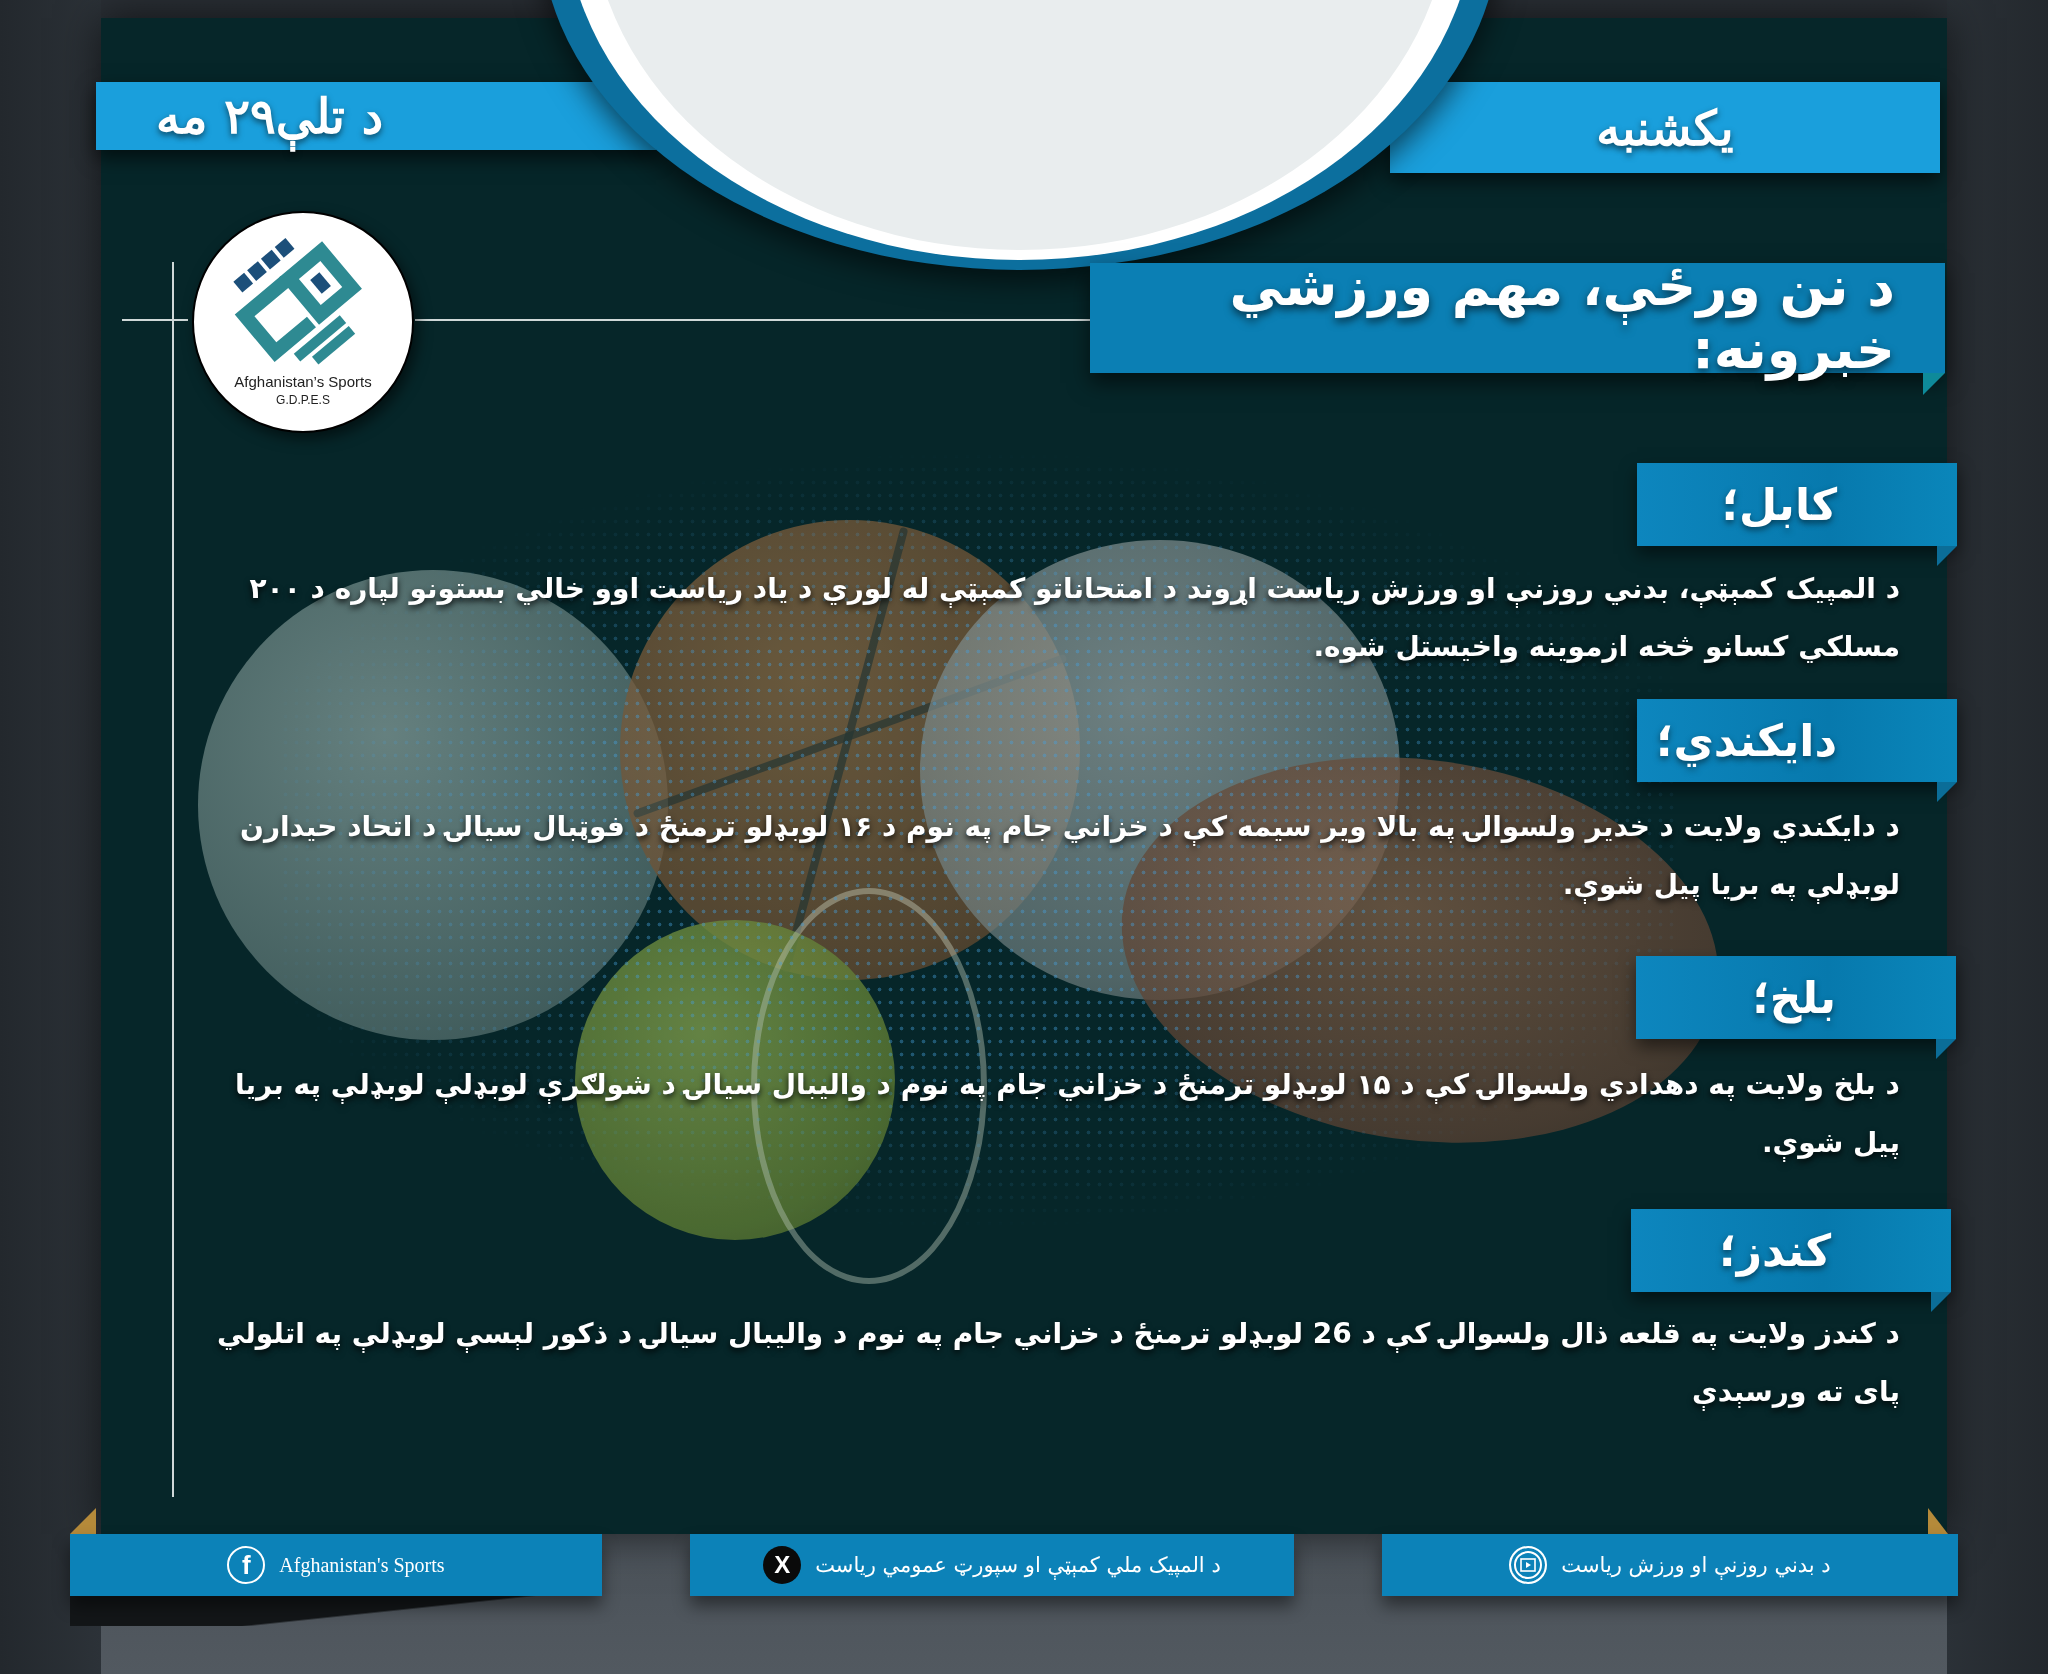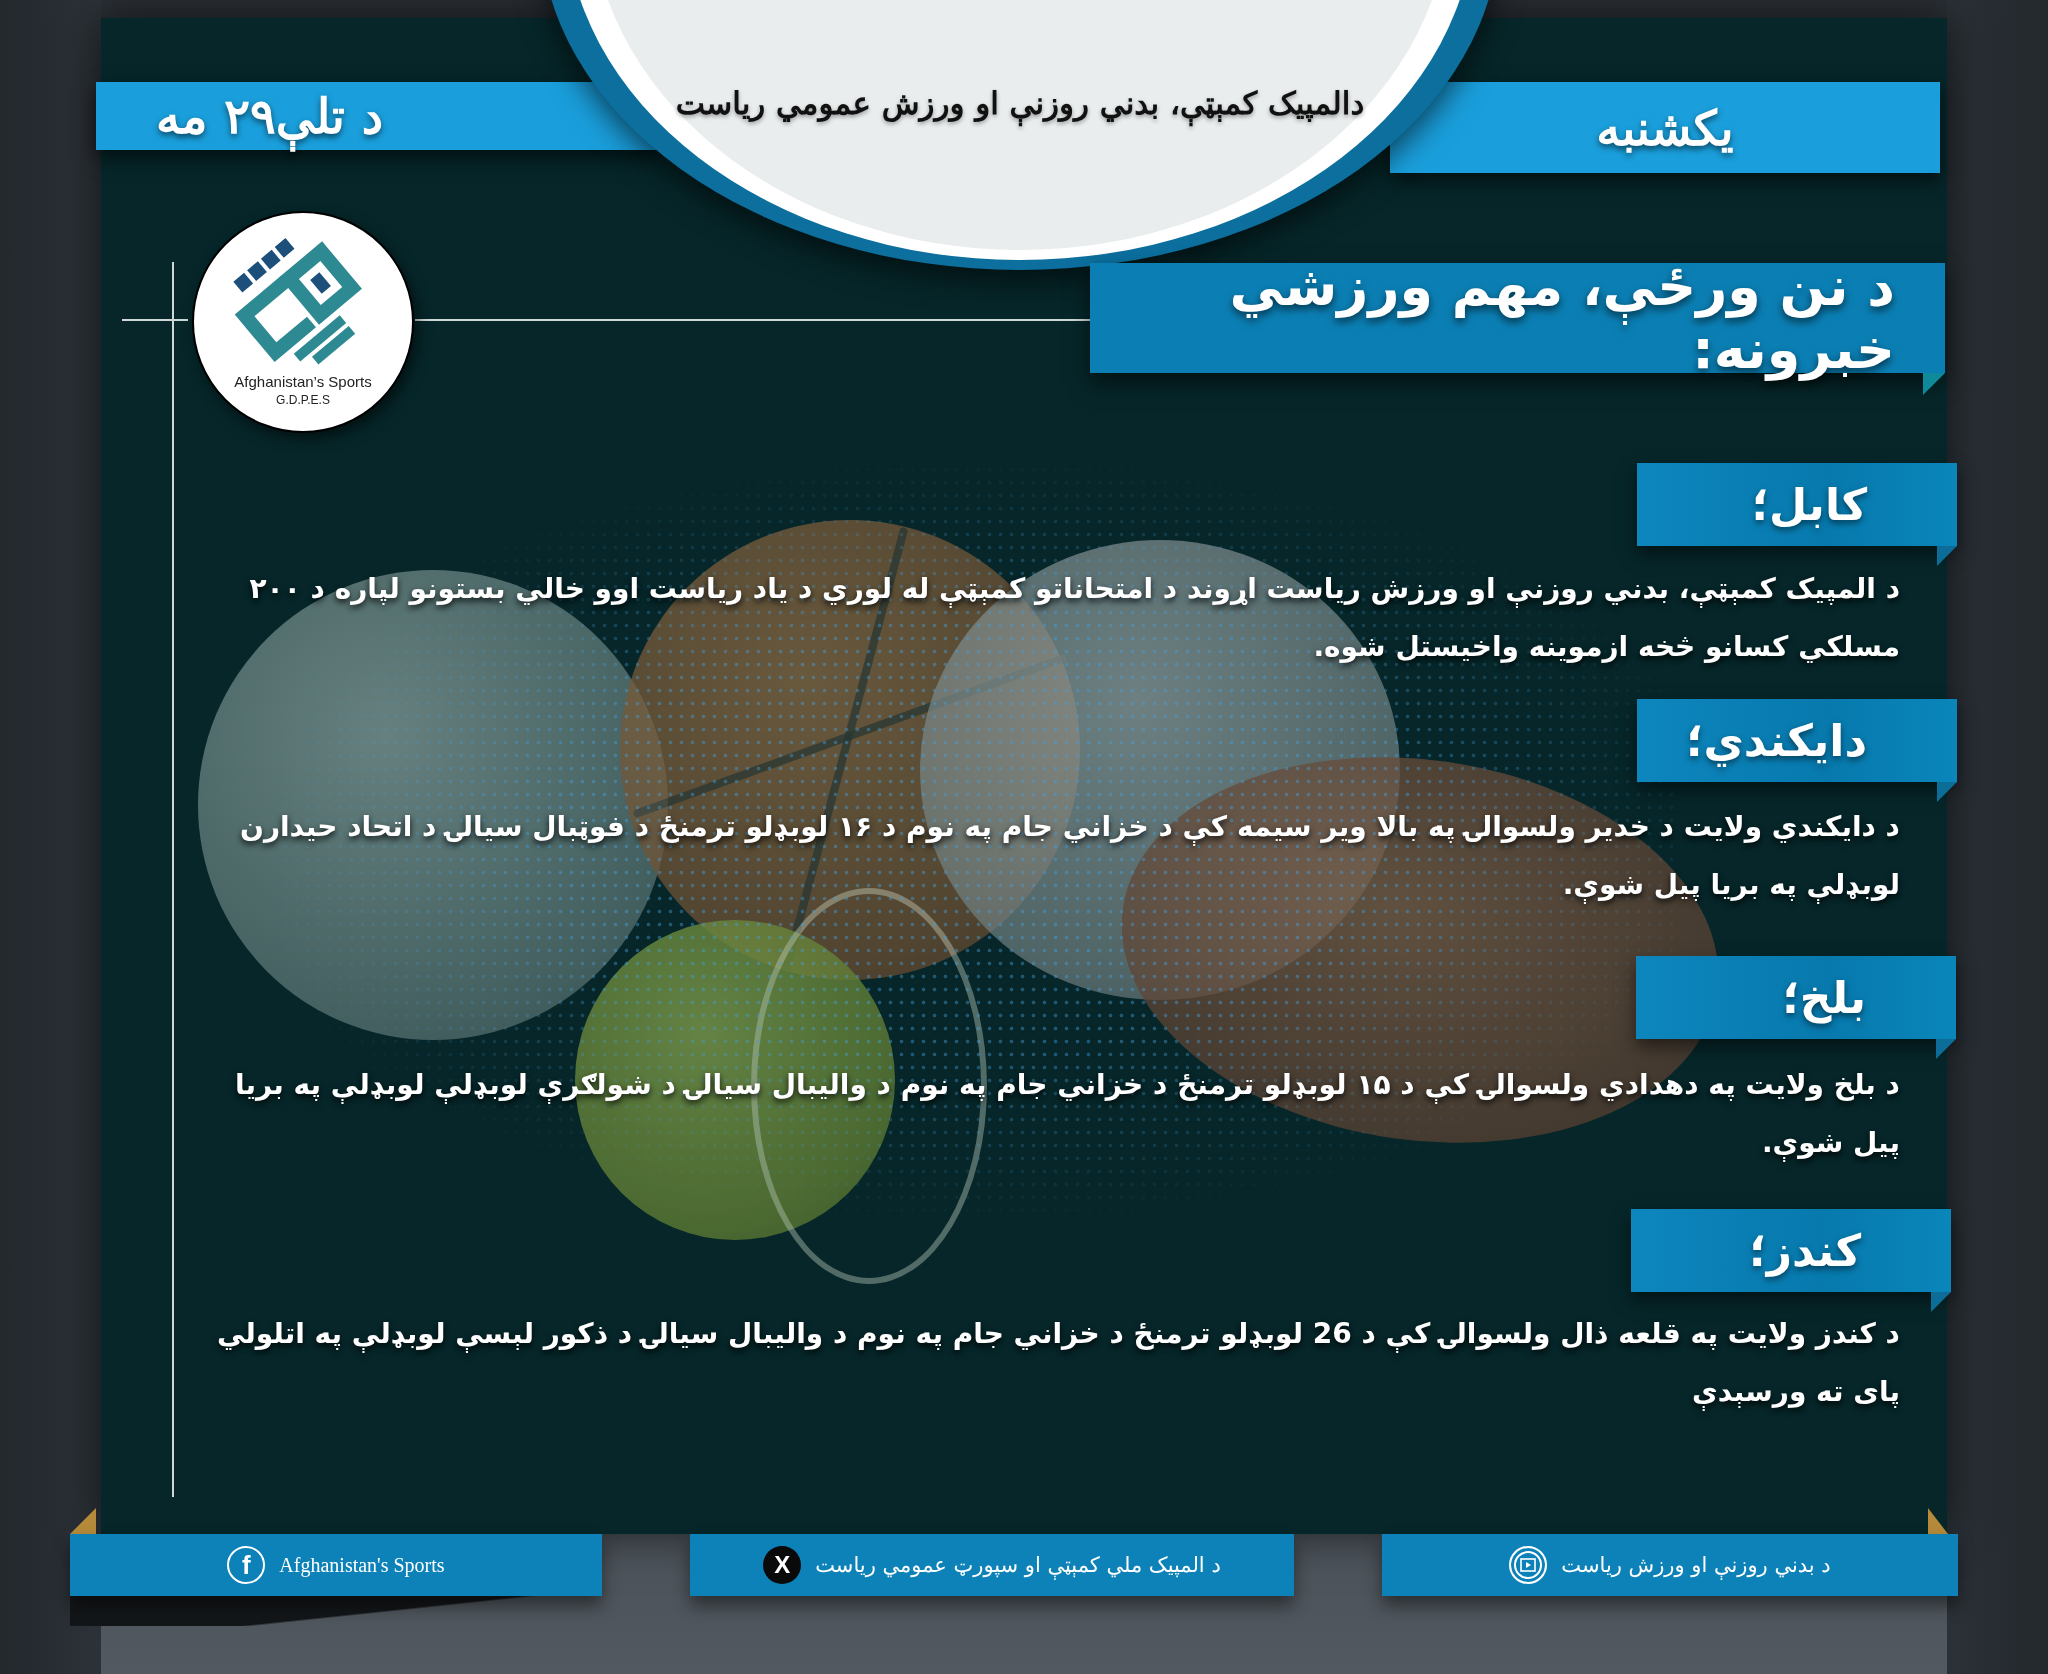--- a/index.html
+++ b/index.html
@@ -93,21 +93,21 @@
     display:flex; align-items:center; justify-content:flex-end; padding-right:50px; box-sizing:border-box;
   }
   .main-title .t { color:#fff; font-weight:bold; font-size:54px; direction:rtl; text-shadow:0 4px 8px rgba(0,0,0,0.6);margin-left:44px; }
   .fold { position:absolute; width:0; height:0; border-style:solid; }
   .main-title .fold { right:0; bottom:-22px; border-width:22px 22px 0 0; border-color:#0e8a9a transparent transparent transparent; }
 
   .section-label {
     position:absolute; height:83px; width:320px;
     background: linear-gradient(90deg,#0d86be,#0779ad 60%, #0a86ba);
     box-shadow: 0 8px 16px rgba(0,0,0,0.5);
-    display:flex; align-items:center; justify-content:flex-end; padding-right:90px; box-sizing:border-box;
+    display:flex; align-items:center; justify-content:flex-end; padding-right:120px; box-sizing:border-box;
   }
   .section-label .t { color:#fff; font-weight:bold; font-size:44px; direction:rtl; text-shadow:0 3px 6px rgba(0,0,0,0.5); white-space:nowrap; }
   .section-label .fold { right:0; bottom:-20px; border-width:20px 20px 0 0; border-color:#0b6d98 transparent transparent transparent; }
 
   .section-text {
     position:absolute; left:190px; width:1710px; direction:rtl; text-align:right;
     color:#fff; font-weight:bold; font-size:28px; line-height:58px;
     text-shadow:0 3px 6px rgba(0,0,0,0.85);
   }
 
@@ -149,21 +149,20 @@
 <div class="date-bar">
   <span class="bar-text">د تلې۲۹ مه</span>
 </div>
 <div class="day-bar">
   <span class="bar-text">يکشنبه</span>
 </div>
 <div class="header-arc"></div>
 <div class="header-arc-white"></div>
 <div class="header-arc-inner"></div>
 <div class="header-title">
-  <div class="l1">دالمپيک کمېټې، بدني روزنې او ورزش عمومي رياست</div>
 </div>
 
 <div class="logo">
   <svg width="160" height="140" viewBox="0 0 160 140">
     <g transform="rotate(-40 80 70)">
       <rect x="40" y="14" width="14" height="14" fill="#1c4f7a"></rect>
       <rect x="58" y="14" width="14" height="14" fill="#1c4f7a"></rect>
       <rect x="76" y="14" width="14" height="14" fill="#1c4f7a"></rect>
       <rect x="94" y="14" width="14" height="14" fill="#1c4f7a"></rect>
       <path d="M20 40 h60 v14 h-46 v34 h40 v14 h-54z" fill="#2e8a92"></path>

